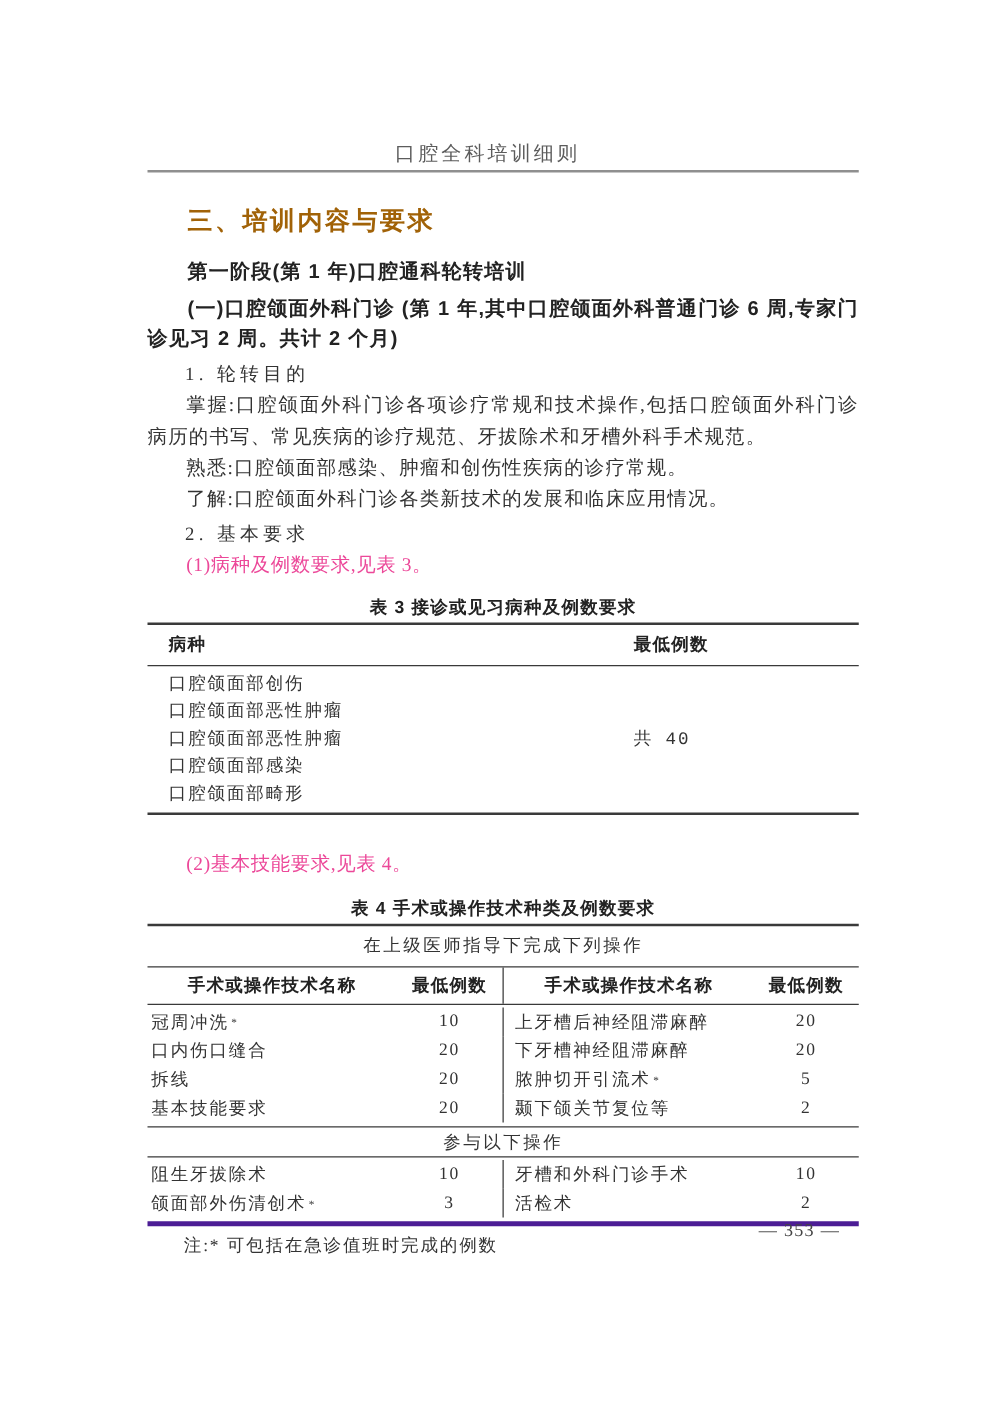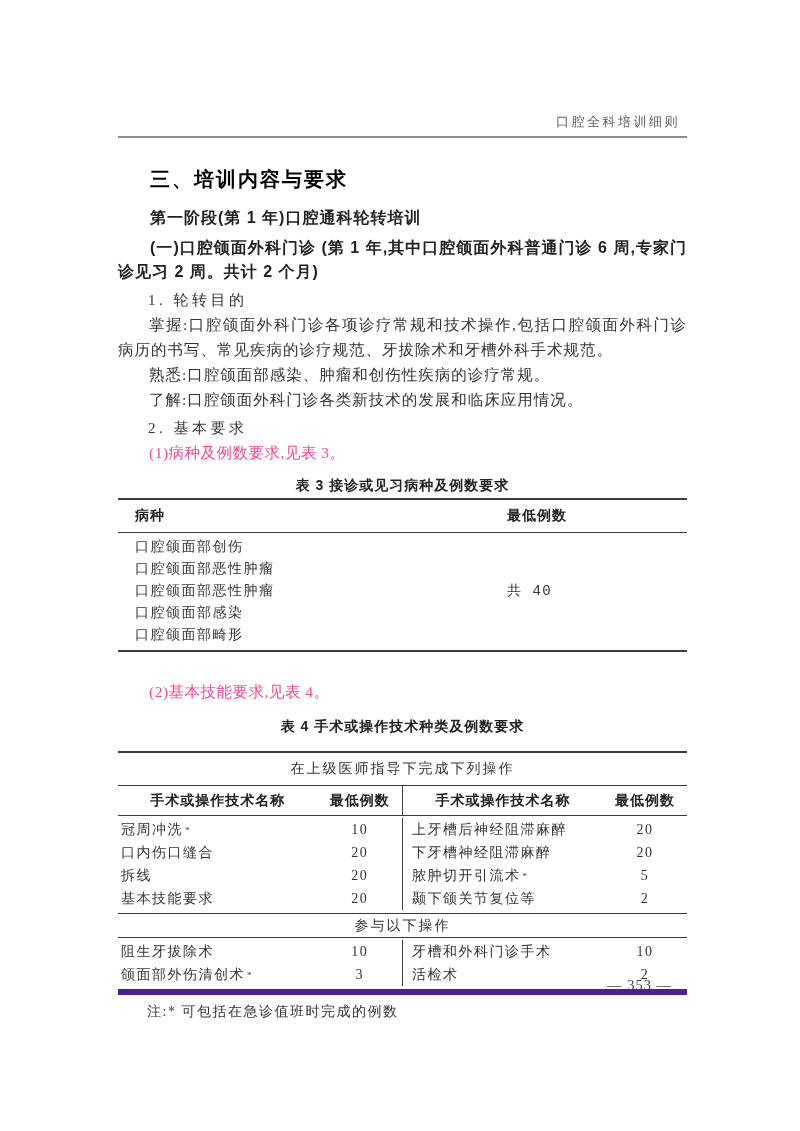--- a/index.html
+++ b/index.html
@@ -5,34 +5,34 @@
   html, body { margin:0; padding:0; background:#ffffff; }
   .page {
     position:relative;
     width:800px; height:1131px;
     background:#ffffff;
     font-family:"Liberation Serif", serif;
     color:#2e2e2e;
     overflow:hidden;
   }
   .running-header {
-    position:absolute; top:113px; left:112px; width:568px;
-    text-align:right; font-size:13px; letter-spacing:2.5px;
+    position:absolute; top:113px; left:106px; width:568px;
+    text-align:center; font-size:16px; letter-spacing:2.5px;
     color:#5c5c5c;
   }
   .header-rule {
     position:absolute; top:136px; left:118px; width:569px; height:2px;
     background:#8f8f8f;
   }
   .content { position:absolute; left:118px; top:160px; width:569px; }
 
   .sec-title {
     margin:6px 0 0 32px;
-    font-family:Liberation Serif, serif; font-weight:bold;
-    font-size:20px; line-height:26px; letter-spacing:2px; color:#000000;
+    font-family:Liberation Mono, monospace; font-weight:bold;
+    font-size:20px; line-height:26px; letter-spacing:2px; color:#a16207;
   }
   .stage-title {
     margin:15px 0 0 32px;
     font-family:"Liberation Sans", sans-serif; font-weight:bold;
     font-size:16px; line-height:22px; letter-spacing:1px; color:#222;
   }
   .intro-para {
     margin:7px 0 0 0;
     font-family:"Liberation Sans", sans-serif; font-weight:bold;
     font-size:16px; line-height:24px; letter-spacing:1px; color:#222;
@@ -70,22 +70,22 @@
     font-family:"Liberation Sans", sans-serif; font-weight:bold;
     font-size:14px; color:#222; letter-spacing:1px;
   }
   .t3-body { padding:3px 0 4px 0;font-family:Liberation Mono, monospace; }
   .t3-row { display:flex; align-items:center; height:22px; font-size:14px; letter-spacing:1.5px; color:#333; }
   .t3-c1 { width:379px; padding-left:17px; box-sizing:border-box; }
   .t3-c2 { flex:1; padding-left:10px; }
 
   
   .t4 {
-    margin-top:17px;
-    border-top:2px solid #3a3a3a; border-bottom:6px solid #4c1d95;
+    margin-top:5px;
+    border-top:2px solid #3a3a3a; border-bottom:4px solid #4c1d95;
     font-size:14px; color:#333;
   }
   .t4-band {
     height:32px; display:flex; align-items:center; justify-content:center;
     letter-spacing:2px; border-bottom:1px solid #3a3a3a;
   }
   .t4-band2 { height:23px; border-top:1px solid #3a3a3a; }
   .t4-row { display:flex; }
   .t4-left  { width:285px; display:flex; border-right:1px solid #3a3a3a; box-sizing:border-box; }
   .t4-right { flex:1; display:flex; }

